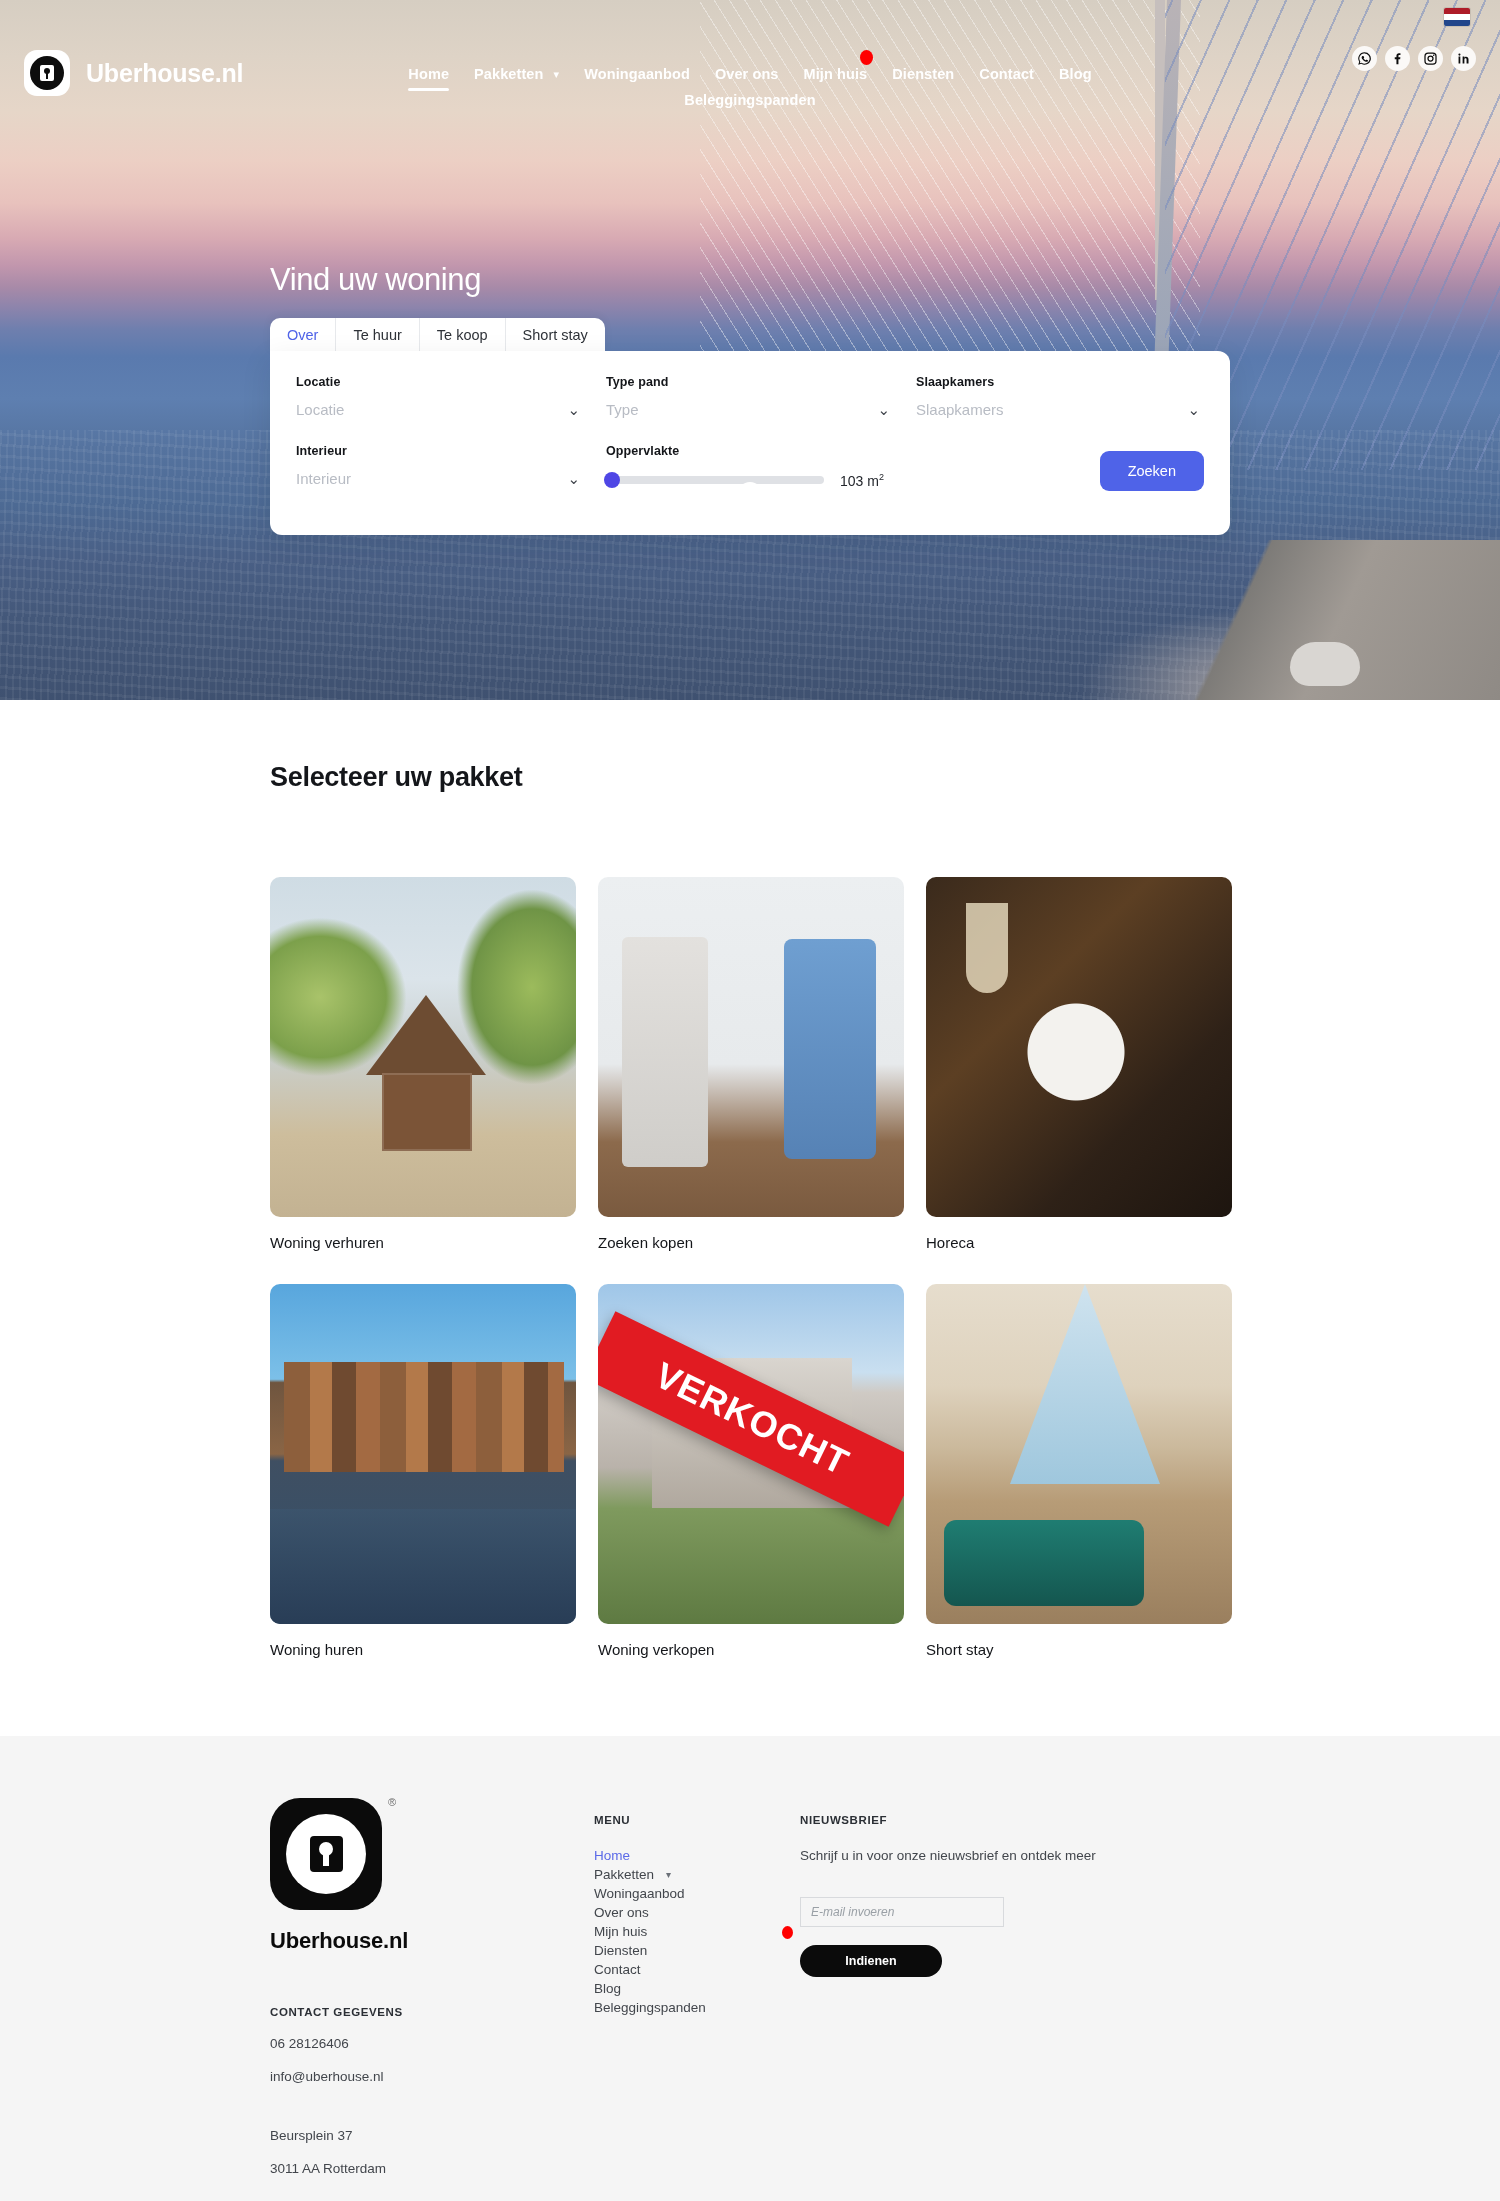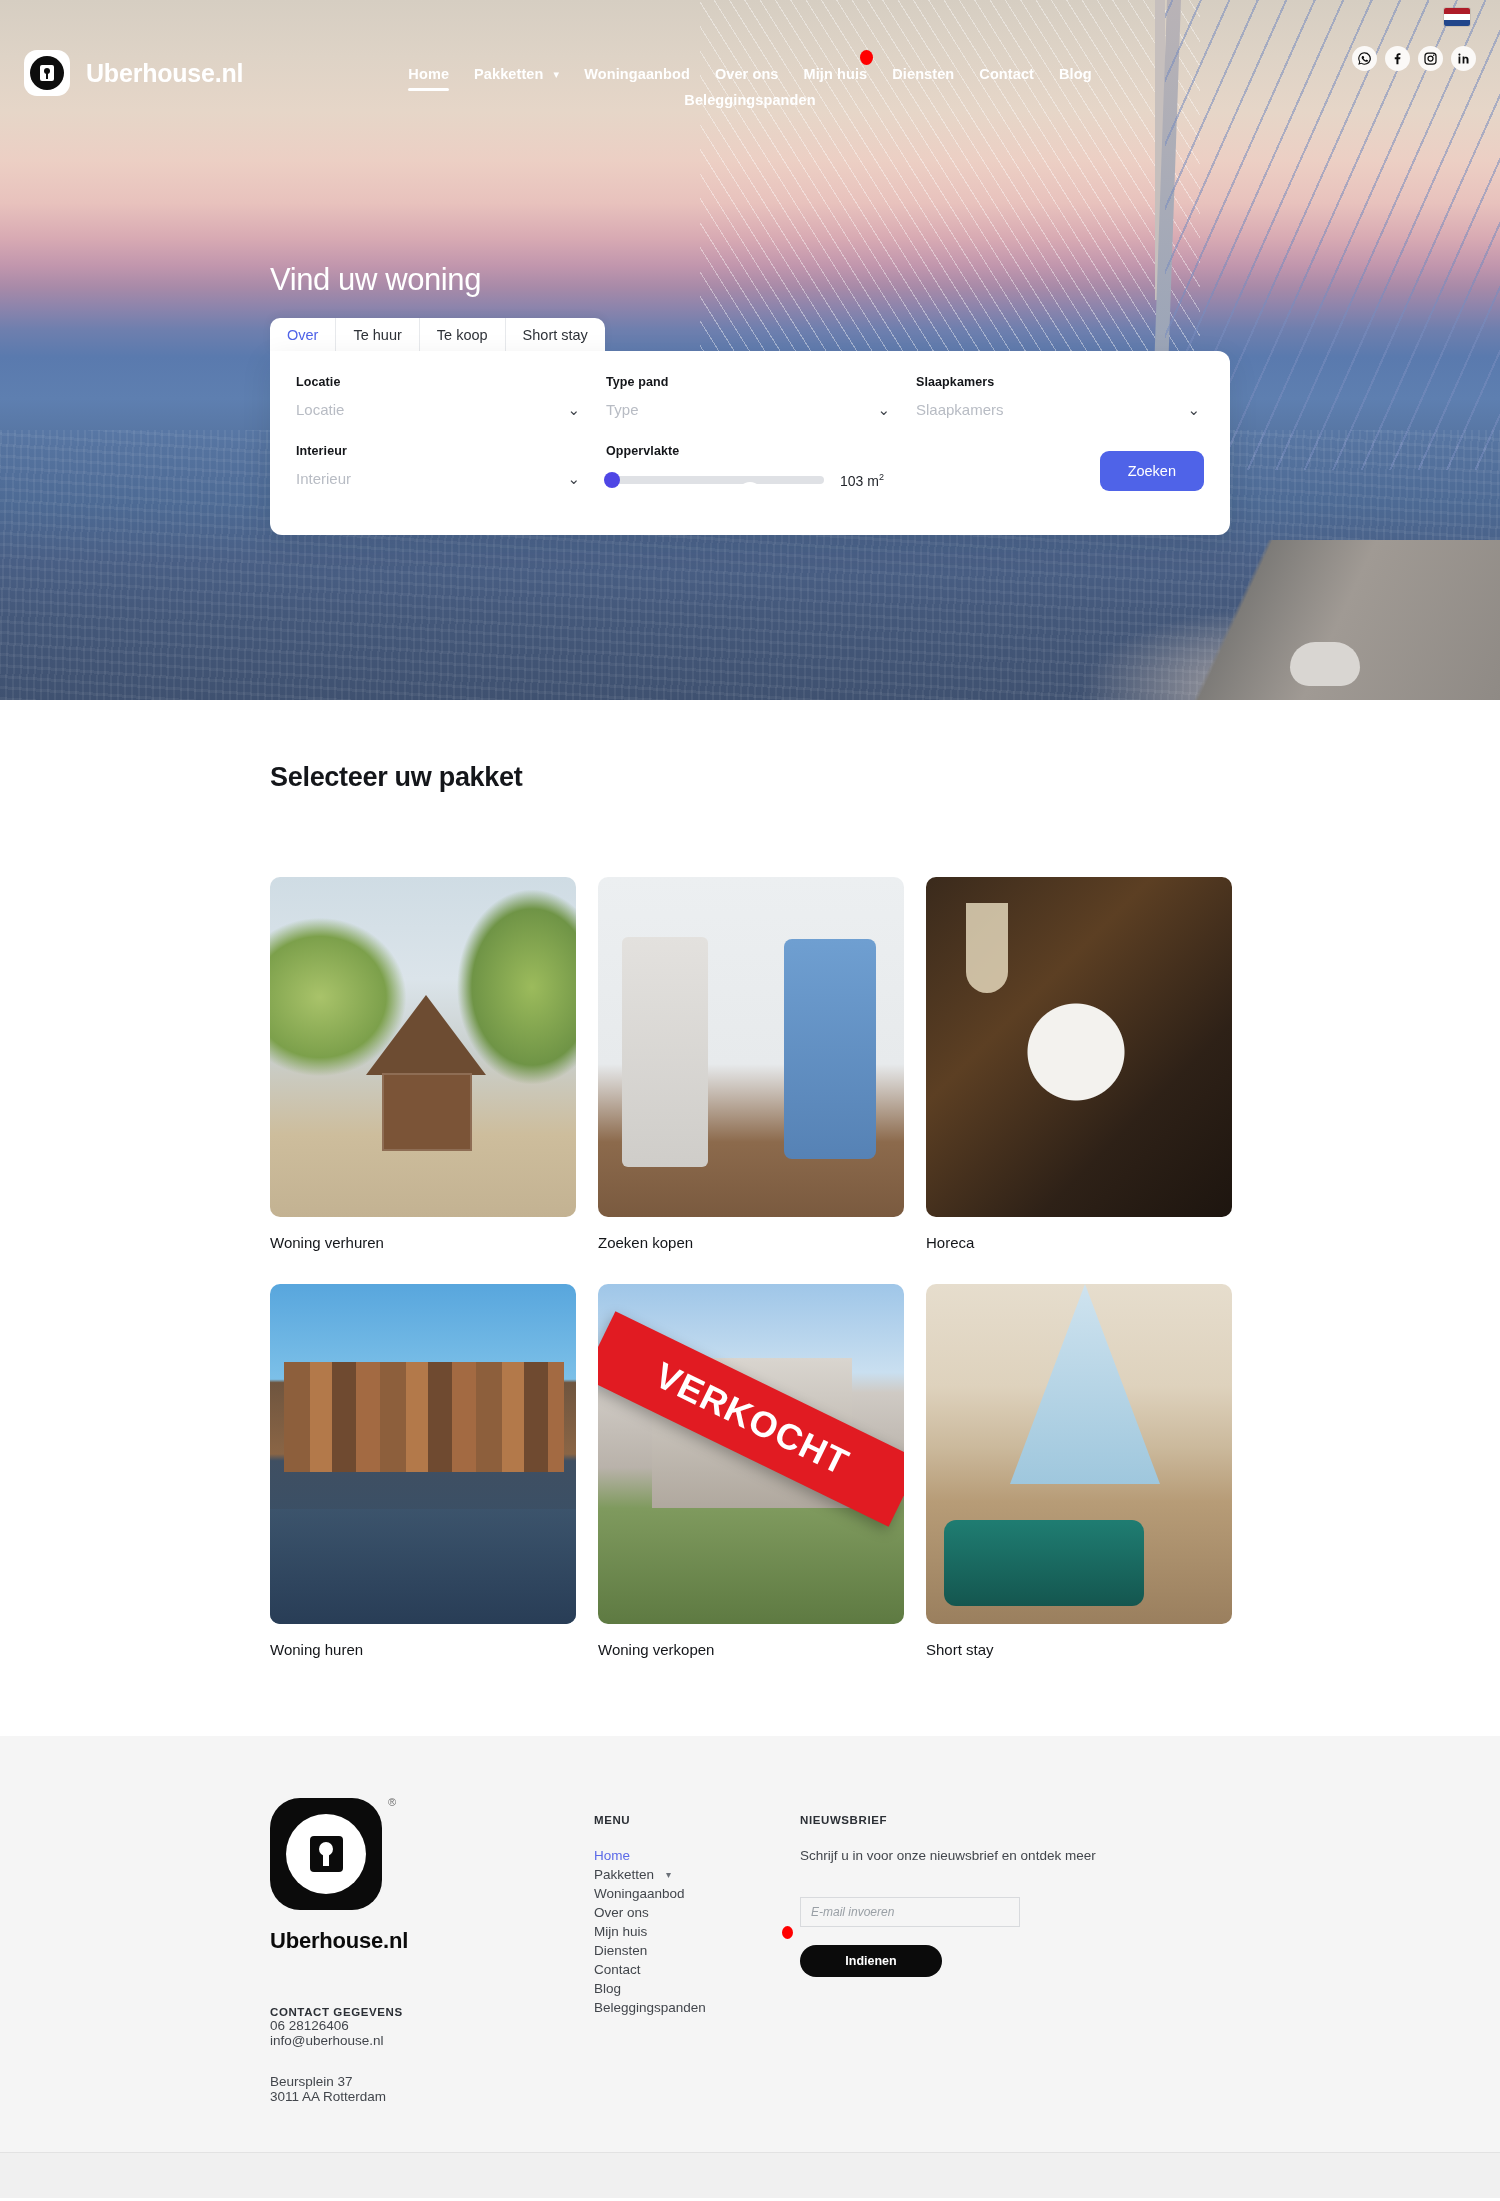--- a/index.html
+++ b/index.html
@@ -394,41 +394,41 @@
     content:""; position:absolute; bottom:0; left:4px; width:6px; height:16px;
     background:#ffffff;
   }
   .f-brand {
     margin-top:18px; font-size:22px; font-weight:700; color:#0b0b0b; letter-spacing:-.2px;
   }
   .f-head {
     font-size:11.5px; font-weight:700; color:#2b2f35; letter-spacing:.6px;
   }
   .f-contact { margin-top:52px; }
-  .f-line { font-size:13.5px; color:#42464c; }
+  .f-line { margin-top:18px; font-size:13.5px; color:#42464c; }
   .f-gap { height:26px; }
 
   .f-menu { padding-top:16px; position:relative;margin-left:24px; }
   .f-menu-list { margin-top:22px; }
   .f-menu-item {
     font-size:13.5px; color:#42464c; margin-bottom:4px; cursor:pointer;
     display:flex; align-items:center; gap:12px;
   }
   .f-menu-item.active { color:#5b6ae8; }
   .f-menu-item .caret { font-size:10px; color:#6b7078; }
 
   .f-news { padding-top:16px; position:relative; }
   .f-news-text { margin-top:22px; font-size:13.5px; color:#42464c; }
   .news-dot {
     position:absolute; left:-18px; top:128px;
     width:11px; height:13px; border-radius:50%; background:#ff0000;
   }
   .news-input {
     margin-top:34px;
-    width:220px; height:30px;
+    width:204px; height:30px;
     border:1px solid #d8dadd; background:#f5f5f5;
     padding:0 10px;
     font-family:"Liberation Sans", sans-serif;
     font-size:12px; font-style:italic; color:#8b8f96;
   }
   .news-input::placeholder { color:#9aa0a6; font-style:italic; }
   .news-btn {
     margin-top:18px;
     width:142px; height:32px; border:none; border-radius:18px;
     background:#0b0b0b; color:#ffffff;

